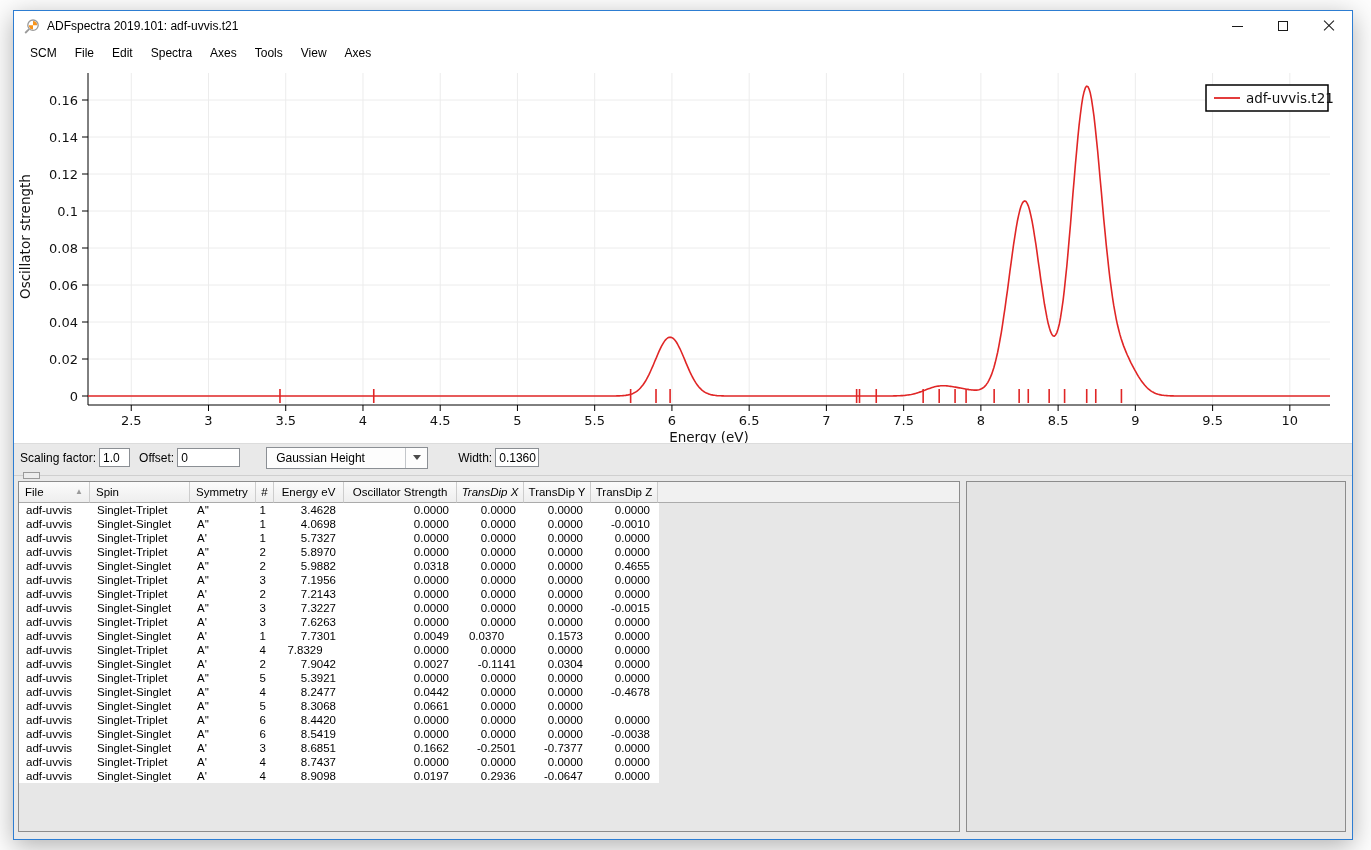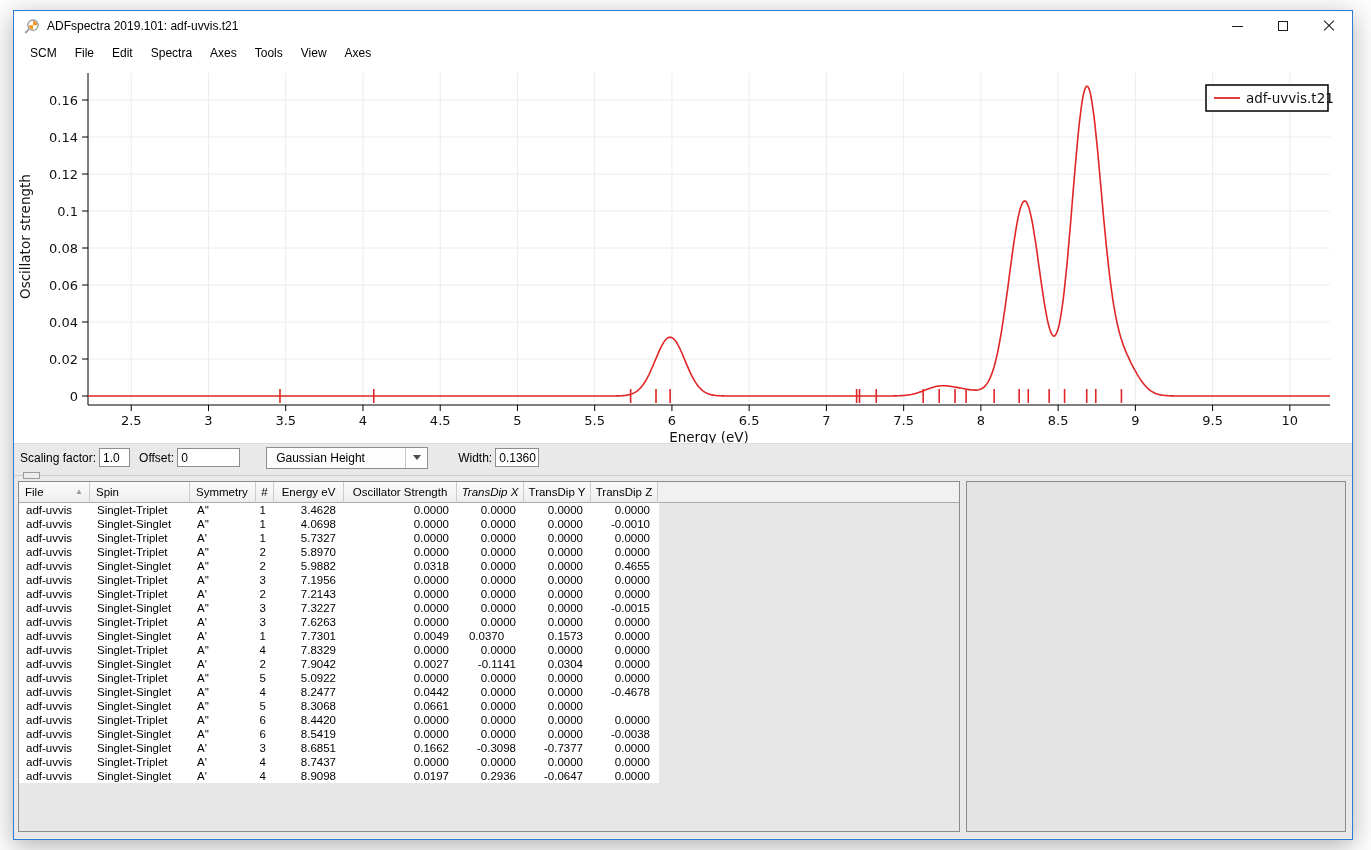--- a/index.html
+++ b/index.html
@@ -386,21 +386,21 @@
             <div class="td td-num" style="width: 113px;">0.0049</div>
             <div class="td td-num" style="width: 67px; text-align: center;">0.0370</div>
             <div class="td td-num" style="width: 67px;">0.1573</div>
             <div class="td td-num" style="width: 67px;">0.0000</div>
           </div>
           <div class="tr">
             <div class="td" style="width: 71px;">adf-uvvis</div>
             <div class="td" style="width: 100px;">Singlet-Triplet</div>
             <div class="td" style="width: 66px;">A''</div>
             <div class="td td-num" style="width: 18px;">4</div>
-            <div class="td td-num" style="width: 70px;">7.8329</div>
+            <div class="td td-num" style="width: 70px; text-align: center;">7.8329</div>
             <div class="td td-num" style="width: 113px;">0.0000</div>
             <div class="td td-num" style="width: 67px;">0.0000</div>
             <div class="td td-num" style="width: 67px;">0.0000</div>
             <div class="td td-num" style="width: 67px;">0.0000</div>
           </div>
           <div class="tr">
             <div class="td" style="width: 71px;">adf-uvvis</div>
             <div class="td" style="width: 100px;">Singlet-Singlet</div>
             <div class="td" style="width: 66px;">A'</div>
             <div class="td td-num" style="width: 18px;">2</div>
@@ -408,21 +408,21 @@
             <div class="td td-num" style="width: 113px;">0.0027</div>
             <div class="td td-num" style="width: 67px;">-0.1141</div>
             <div class="td td-num" style="width: 67px;">0.0304</div>
             <div class="td td-num" style="width: 67px;">0.0000</div>
           </div>
           <div class="tr">
             <div class="td" style="width: 71px;">adf-uvvis</div>
             <div class="td" style="width: 100px;">Singlet-Triplet</div>
             <div class="td" style="width: 66px;">A''</div>
             <div class="td td-num" style="width: 18px;">5</div>
-            <div class="td td-num" style="width: 70px;">5.0922</div>
+            <div class="td td-num" style="width: 70px;">5.3921</div>
             <div class="td td-num" style="width: 113px;">0.0000</div>
             <div class="td td-num" style="width: 67px;">0.0000</div>
             <div class="td td-num" style="width: 67px;">0.0000</div>
             <div class="td td-num" style="width: 67px;">0.0000</div>
           </div>
           <div class="tr">
             <div class="td" style="width: 71px;">adf-uvvis</div>
             <div class="td" style="width: 100px;">Singlet-Singlet</div>
             <div class="td" style="width: 66px;">A''</div>
             <div class="td td-num" style="width: 18px;">4</div>
@@ -465,21 +465,21 @@
             <div class="td td-num" style="width: 67px;">0.0000</div>
             <div class="td td-num" style="width: 67px;">-0.0038</div>
           </div>
           <div class="tr">
             <div class="td" style="width: 71px;">adf-uvvis</div>
             <div class="td" style="width: 100px;">Singlet-Singlet</div>
             <div class="td" style="width: 66px;">A'</div>
             <div class="td td-num" style="width: 18px;">3</div>
             <div class="td td-num" style="width: 70px;">8.6851</div>
             <div class="td td-num" style="width: 113px;">0.1662</div>
-            <div class="td td-num" style="width: 67px;">-0.3098</div>
+            <div class="td td-num" style="width: 67px;">-0.2501</div>
             <div class="td td-num" style="width: 67px;">-0.7377</div>
             <div class="td td-num" style="width: 67px;">0.0000</div>
           </div>
           <div class="tr">
             <div class="td" style="width: 71px;">adf-uvvis</div>
             <div class="td" style="width: 100px;">Singlet-Triplet</div>
             <div class="td" style="width: 66px;">A'</div>
             <div class="td td-num" style="width: 18px;">4</div>
             <div class="td td-num" style="width: 70px;">8.7437</div>
             <div class="td td-num" style="width: 113px;">0.0000</div>

